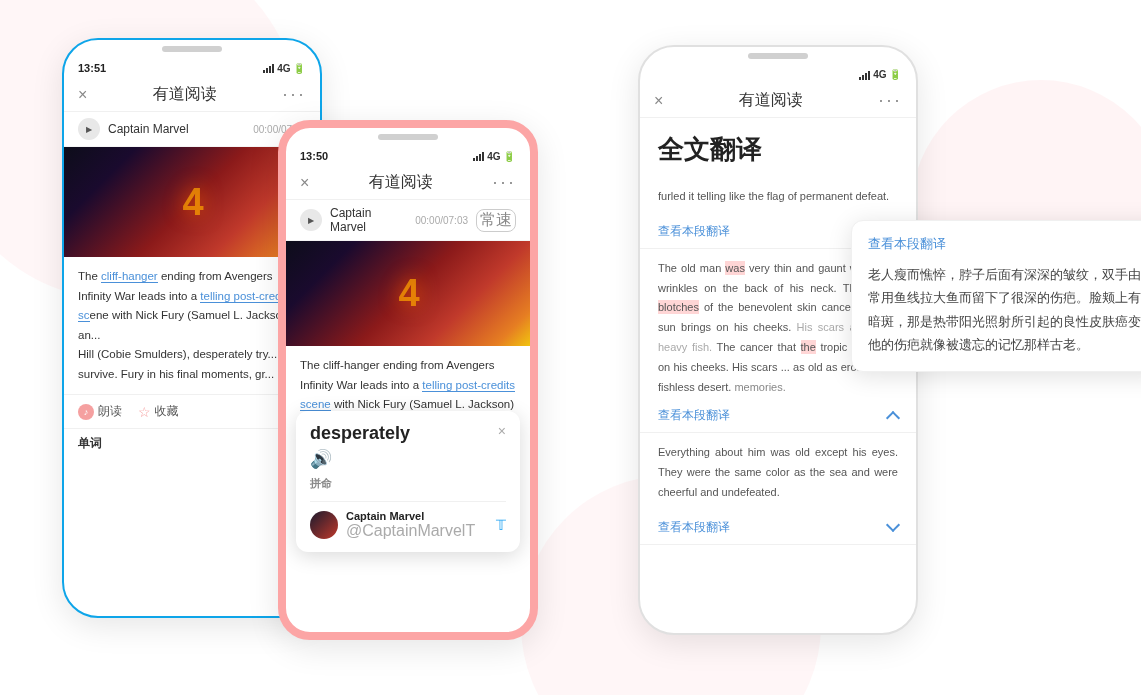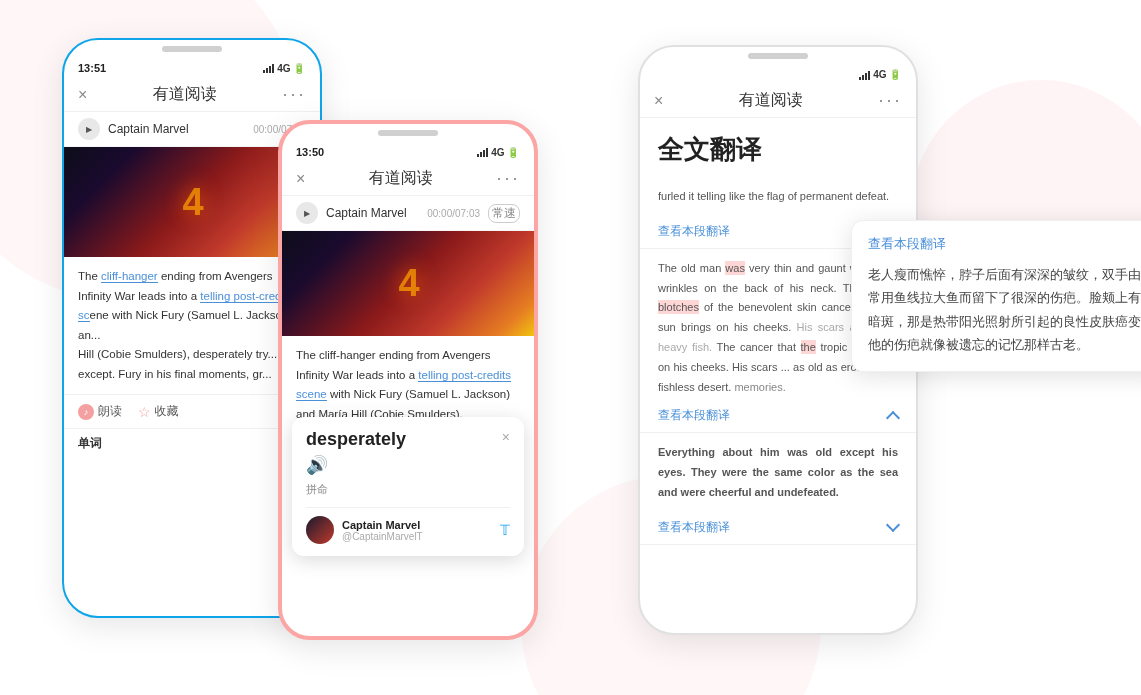--- a/index.html
+++ b/index.html
@@ -32,21 +32,21 @@
       border: 2px solid #0ea5e9;
     }
 
     
     .phone2 {
       left: 278px;
       top: 120px;
       width: 260px;
       height: 520px;
       border-radius: 32px;
-      border: 4px solid #fca5a5;
+      border: 8px solid #fca5a5;
       z-index: 10;
     }
 
     
     .phone3 {
       left: 638px;
       top: 45px;
       width: 280px;
       height: 590px;
       border-radius: 36px;
@@ -254,21 +254,21 @@
 
     .word-sound {
       margin: 4px 0;
       color: #f5a0a0;
       font-size: 18px;
     }
 
     .word-category {
       font-size: 11px;
       color: #888;
-      font-weight: 400;
+      font-weight: 700;
       margin: 6px 0 3px;
     }
 
     .word-definition {
       font-size: 12px;
       color: #444;
       line-height: 1.5;
     }
 
     .translation-title {
@@ -379,21 +379,21 @@
       margin-bottom: -4px;
     }
 
     .divider {
       height: 1px;
       background: #f0f0f0;
       margin: 0;
     }
 
     .speed-badge {
-      font-size: 12px;
+      font-size: 16px;
       color: #888;
       border: 1px solid #ccc;
       border-radius: 8px;
       padding: 0 3px;
     }
 
     .twitter-avatar {
       width: 28px;
       height: 28px;
       border-radius: 50%;
@@ -405,21 +405,21 @@
       flex: 1;
     }
 
     .twitter-name {
       font-size: 11px;
       font-weight: 600;
       color: #222;
     }
 
     .twitter-handle {
-      font-size: 10px;
+      font-size: 16px;
       color: #aaa;
     }
 
     .twitter-icon {
       font-size: 14px;
       color: #1da1f2;
     }
 
     .phone-notch {
       width: 60px;
@@ -467,21 +467,21 @@
 
   <div class="hero-image">
     <div class="hero-image-inner">
       <span style="color:rgba(255,165,0,0.7);font-size:38px;font-weight:900;letter-spacing:-2px;text-shadow:0 0 20px rgba(255,100,0,0.8);">4</span>
     </div>
   </div>
 
   <div class="article-text">
     <span>The </span><span class="highlight-blue">cliff-hanger</span><span> ending from Avengers Infinity War leads into a </span><span class="highlight-blue">telling post-credits sc</span><span>ene with Nick Fury (Samuel L. Jackson) an...</span><br>
     <span>Hill (Cobie Smulders), desperately try...</span><br>
-    <span>except. Fury in his final moments, gr...</span>
+    <span>survive. Fury in his final moments, gr...</span>
   </div>
 
   <div class="action-row">
     <div class="action-btn">
       <div class="action-icon">♪</div>
       <span>朗读</span>
     </div>
     <div class="action-btn">
       <span class="bookmark-icon">☆</span>
       <span>收藏</span>
@@ -588,21 +588,21 @@
   <div style="background:#fff;border-bottom:1px solid #f0f0f0;">
     <div class="text-paragraph" style="font-size:11px;line-height:1.8;text-align:justify;padding-bottom:4px;">
       <span>The old man <span style="background:#ffd6d6;padding:1px 0;">was</span> very thin and gaunt with deep wrinkles on the back of his neck. The brown <span style="background:#ffd6d6;padding:1px 0;">blotches</span> of the benevolent skin cancer that <span style="background:#ffd6d6;padding:1px 0;">the</span> sun brings on his cheeks. <span style="color:#aaa;">His scars as old as</span> <span style="color:#aaa;">heavy</span><span style="color:#aaa;"> fish.</span> The cancer that <span style="background:#ffd6d6;padding:1px 0;">the</span> tropic sea were on his cheeks. His scars ... as old as erosion in a fishless desert. <span style="color:#888;">memories.</span></span>
     </div>
     <div class="view-translation-btn" style="border-bottom:none;">
       <span>查看本段翻译</span>
       <span class="chevron-up"></span>
     </div>
   </div>
 
-  <div class="text-paragraph" style="font-size:11px;line-height:1.8;text-align:justify;font-weight:bold;">
+  <div class="text-paragraph" style="font-size:11px;line-height:1.8;text-align:justify;">
     <span>Everything about him was old except his eyes. They were the same color as the sea and were cheerful and undefeated.</span>
   </div>
   <div class="view-translation-btn">
     <span>查看本段翻译</span>
     <span class="chevron-down"></span>
   </div>
 </div>
 
 <div class="translation-card">
   <div class="translation-card-header">

